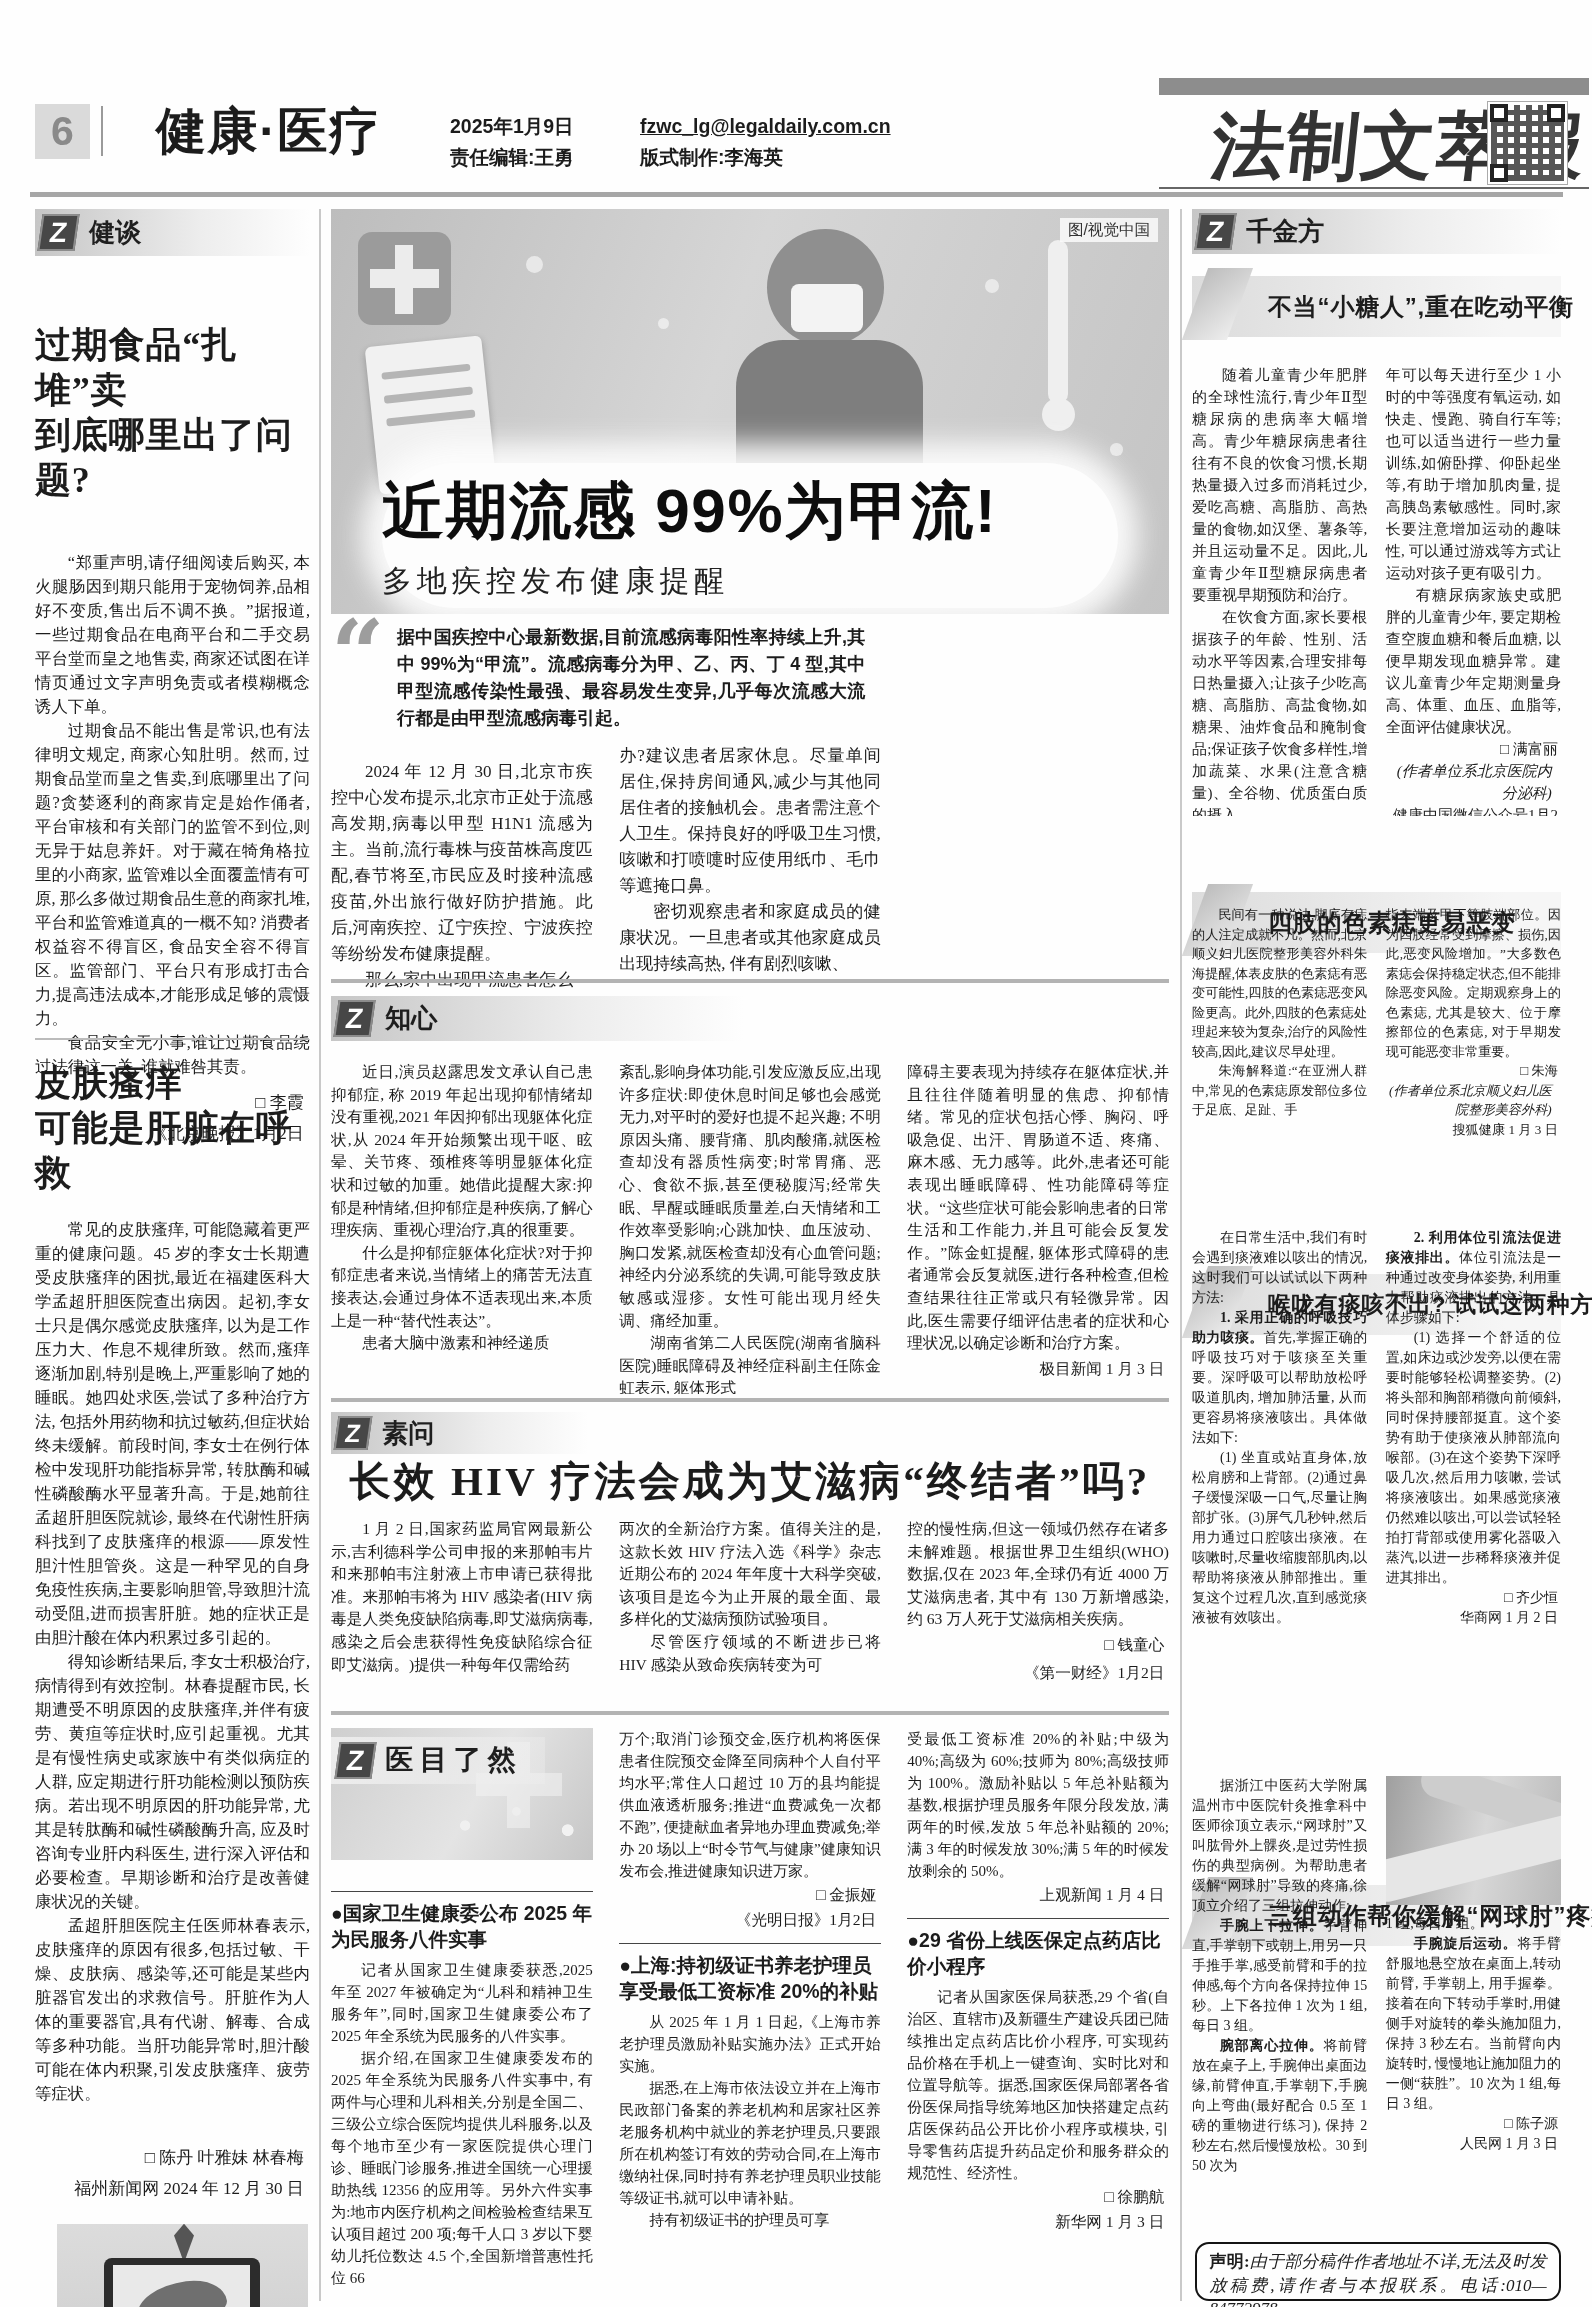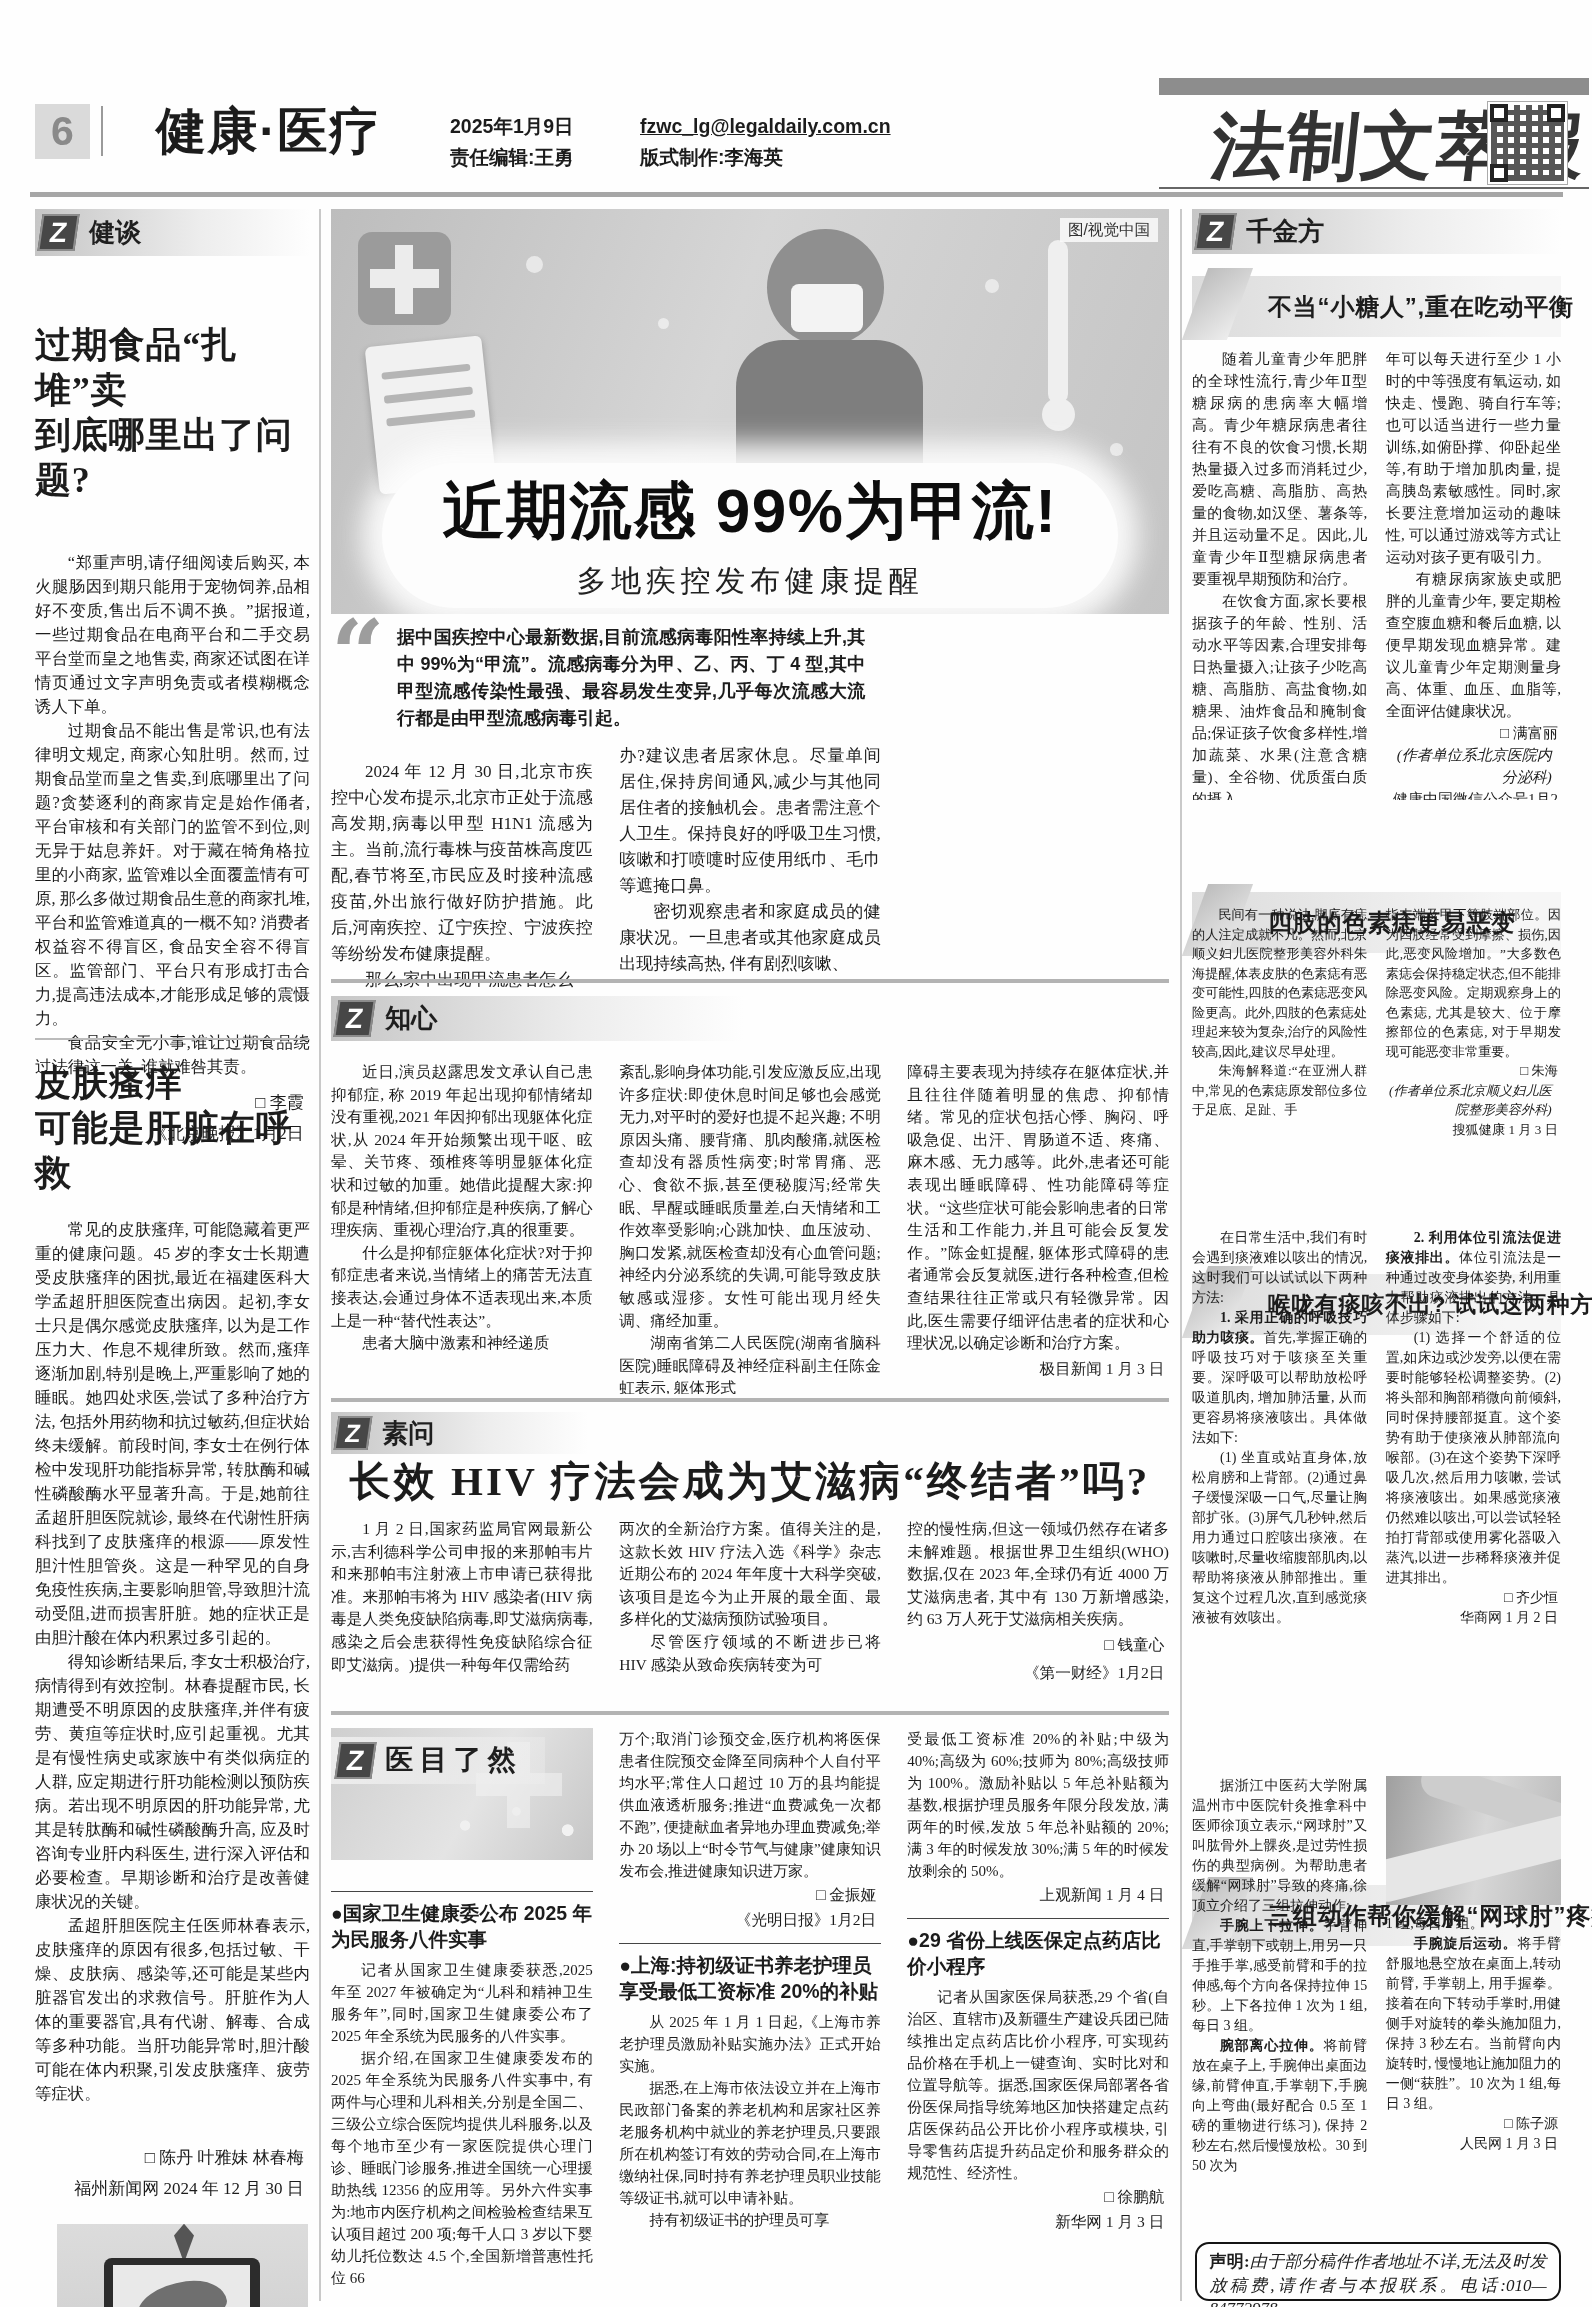--- a/index.html
+++ b/index.html
@@ -50,21 +50,21 @@
   
   .ltitle{font-size:36px;line-height:45px;font-weight:bold;letter-spacing:0.8px}
   .lbody{font-size:16.4px;line-height:24px;overflow:hidden}
   .lbyl{font-size:17px;line-height:31px}
   .ldiv{left:35px;width:274px;height:2.3px;background:#bbb}
   
   .illo{left:0;top:0;width:838px;height:405px;overflow:hidden;position:absolute;
         background:linear-gradient(110deg,#bdbdbd,#d6d6d6 45%,#c4c4c4)}
   .pill{position:absolute;left:51px;right:51px;top:254px;height:145px;background:#fdfdfd;border-radius:74px;
         box-shadow:0 0 26.5px 20px rgba(253,253,253,.92);display:flex;flex-direction:column;
-        align-items:center;justify-content:center;gap:7.8px}
+        justify-content:center;gap:7.8px}
   .flu-h{font-size:62px;font-weight:bold;font-family:"Liberation Sans",sans-serif;letter-spacing:1.6px;color:#0d0d0d}
   .flu-s{font-size:30px;font-family:"Liberation Sans",sans-serif;color:#222;letter-spacing:4.7px}
   .credit{position:absolute;right:11px;top:9.3px;background:rgba(250,250,250,.85);color:#333;
           font-size:15.6px;padding:1.6px 7.8px;font-family:"Liberation Sans",sans-serif}
   .lead{display:flex;gap:12.5px;padding-right:15.6px}
   .quote{font-size:93px;line-height:62px;color:#9d9d9d;font-family:"DejaVu Serif",serif;font-weight:bold}
   .leadtx{font-size:18px;line-height:27px;font-weight:bold;font-family:"Liberation Sans",sans-serif;text-align:justify}
   .cbody{font-size:17px;line-height:26px}
   .cbyl{font-size:17px;line-height:28px;text-align:right;padding-right:4.7px}
   .bigh{font-size:44px;font-weight:bold;letter-spacing:3.1px;text-align:center}
@@ -320,21 +320,21 @@
   </div>
 
   <div class="abs secbar" style="left:1192px;top:209px;width:369px;height:45px">
     <div class="zlogo">Z</div>
     <div class="seclabel">千金方</div>
   </div>
 
   <div class="abs tbar" style="left:1192px;top:276px;width:369px">
     <div class="ttitle">不当“小糖人”,重在吃动平衡</div>
   </div>
-  <div class="abs grid2 rbody" style="left:1192px;top:348px;width:369px;height:452px;overflow:hidden">
+  <div class="abs grid2 rbody" style="left:1192px;top:364px;width:369px;height:452px;overflow:hidden">
     <div>
       <p class="p">随着儿童青少年肥胖的全球性流行,青少年Ⅱ型糖尿病的患病率大幅增高。青少年糖尿病患者往往有不良的饮食习惯,长期热量摄入过多而消耗过少,爱吃高糖、高脂肪、高热量的食物,如汉堡、薯条等,并且运动量不足。因此,儿童青少年Ⅱ型糖尿病患者要重视早期预防和治疗。</p>
       <p class="p">在饮食方面,家长要根据孩子的年龄、性别、活动水平等因素,合理安排每日热量摄入;让孩子少吃高糖、高脂肪、高盐食物,如糖果、油炸食品和腌制食品;保证孩子饮食多样性,增加蔬菜、水果(注意含糖量)、全谷物、优质蛋白质的摄入。</p>
 
     </div>
     <div>
       <p class="p cont">年可以每天进行至少 1 小时的中等强度有氧运动, 如快走、慢跑、骑自行车等;也可以适当进行一些力量训练,如俯卧撑、仰卧起坐等,有助于增加肌肉量, 提高胰岛素敏感性。同时,家长要注意增加运动的趣味性, 可以通过游戏等方式让运动对孩子更有吸引力。</p>
       <p class="p">有糖尿病家族史或肥胖的儿童青少年, 要定期检查空腹血糖和餐后血糖, 以便早期发现血糖异常。建议儿童青少年定期测量身高、体重、血压、血脂等,全面评估健康状况。</p>
       <div class="rbyl">
         <div>□ 满富丽</div>

